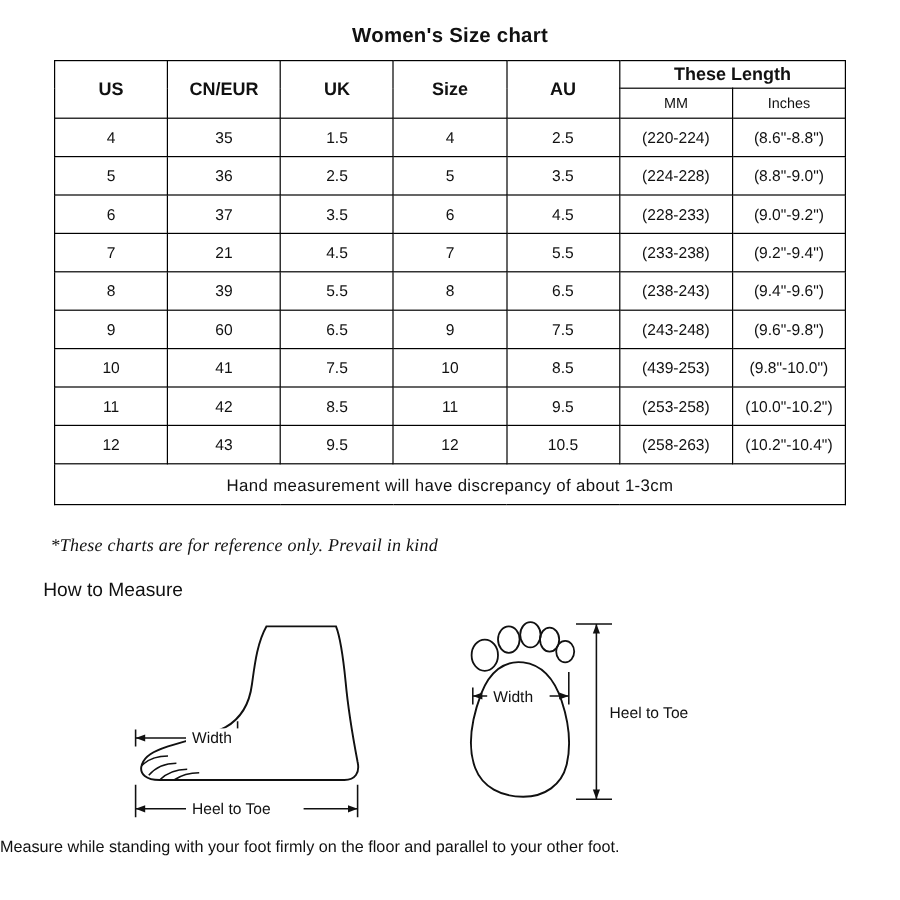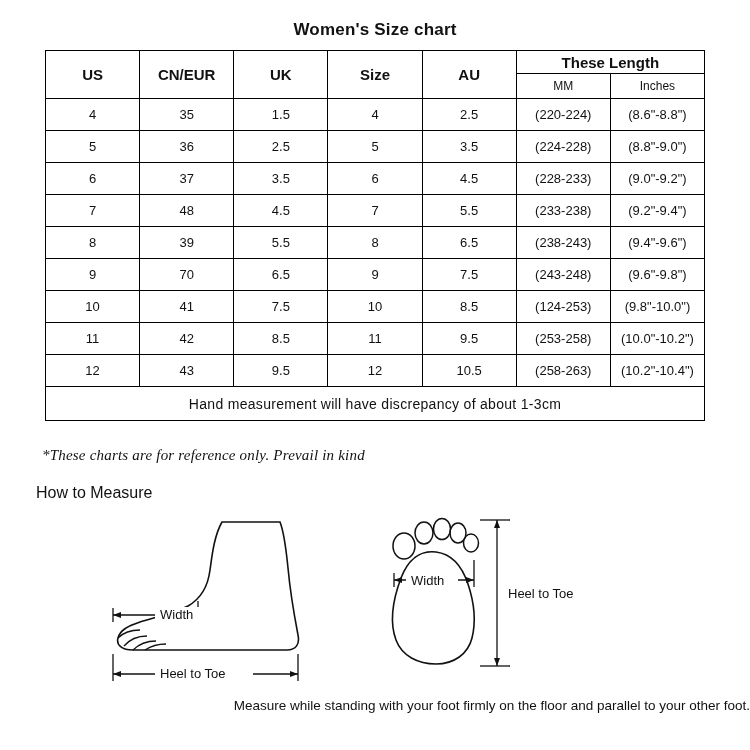--- a/index.html
+++ b/index.html
@@ -77,21 +77,21 @@
     font-size: 13px;
     margin: 7px 0 0 36px;
   }
   .diagram {
     margin-top: 4px;
     width: 750px;
     height: 190px;
     display: block;
   }
   .footer-note {
-    text-align: right;
+    text-align: left;
     font-size: 13.5px;
     margin-top: 2px;
   }
   .svg-txt { font-family: "Liberation Sans", sans-serif; font-size: 13px; fill: #111; }
 </style>
 </head>
 <body>
 
 <div id="page">
 
@@ -135,52 +135,52 @@
         <td>6</td>
         <td>37</td>
         <td>3.5</td>
         <td>6</td>
         <td>4.5</td>
         <td>(228-233)</td>
         <td>(9.0"-9.2")</td>
       </tr>
       <tr>
         <td>7</td>
-        <td>48</td>
+        <td>21</td>
         <td>4.5</td>
         <td>7</td>
         <td>5.5</td>
         <td>(233-238)</td>
         <td>(9.2"-9.4")</td>
       </tr>
       <tr>
         <td>8</td>
         <td>39</td>
         <td>5.5</td>
         <td>8</td>
         <td>6.5</td>
         <td>(238-243)</td>
         <td>(9.4"-9.6")</td>
       </tr>
       <tr>
         <td>9</td>
-        <td>70</td>
+        <td>60</td>
         <td>6.5</td>
         <td>9</td>
         <td>7.5</td>
         <td>(243-248)</td>
         <td>(9.6"-9.8")</td>
       </tr>
       <tr>
         <td>10</td>
         <td>41</td>
         <td>7.5</td>
         <td>10</td>
         <td>8.5</td>
-        <td>(124-253)</td>
+        <td>(439-253)</td>
         <td>(9.8"-10.0")</td>
       </tr>
       <tr>
         <td>11</td>
         <td>42</td>
         <td>8.5</td>
         <td>11</td>
         <td>9.5</td>
         <td>(253-258)</td>
         <td>(10.0"-10.2")</td>

